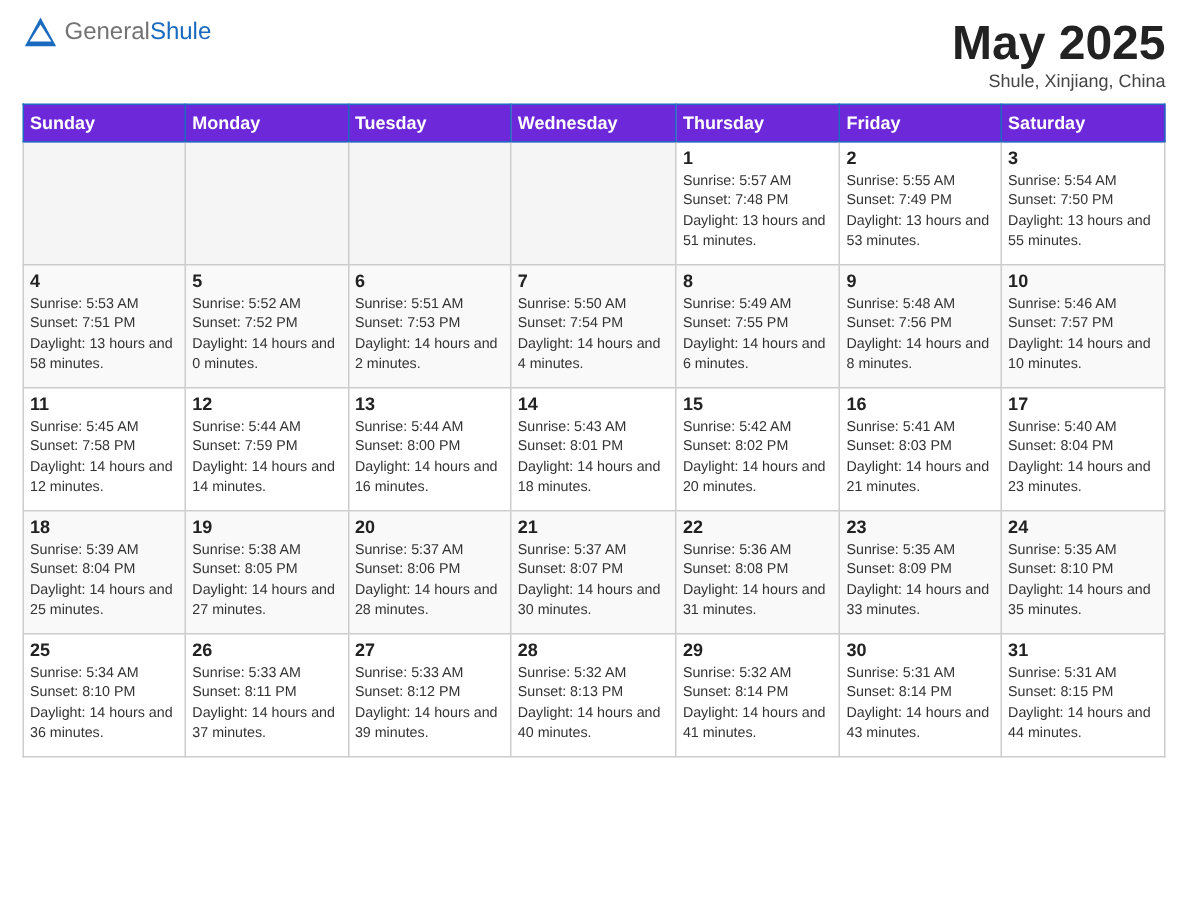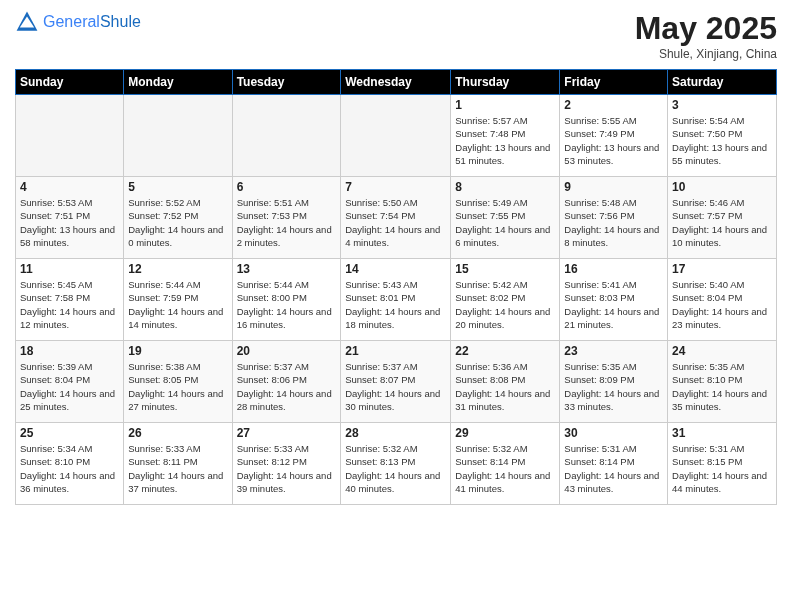--- a/index.html
+++ b/index.html
@@ -19,21 +19,21 @@
       display: flex;
       justify-content: space-between;
       align-items: flex-start;
       margin-bottom: 8px;
     }
     .logo {
       display: flex;
       align-items: center;
       gap: 4px;
     }
-    .logo-general { color: #3b82f6; margin-top: 16px; }
+    .logo-general { color: #737373; margin-top: 16px; }
     .logo-blue { color: #1a6bbf; }
     .logo-icon {
       width: 24px;
       height: 24px;
     }
     .title-block {
       text-align: right;
     }
     .main-title {
       font-size: 32px;
@@ -43,21 +43,21 @@
     .subtitle {
       font-size: 12px;
       color: #444;
     }
     .calendar {
       width: 100%;
       border-collapse: collapse;
       font-size: 10px;
     }
     .calendar th {
-      background-color: #000000;
+      background-color: #6d28d9;
       color: #fff;
       padding: 5px 4px;
       text-align: left;
       font-size: 12px;
       font-weight: bold;
       border: 1px solid #1a6bbf;
     }
     .calendar td {
       border: 1px solid #ccc;
       vertical-align: top;

